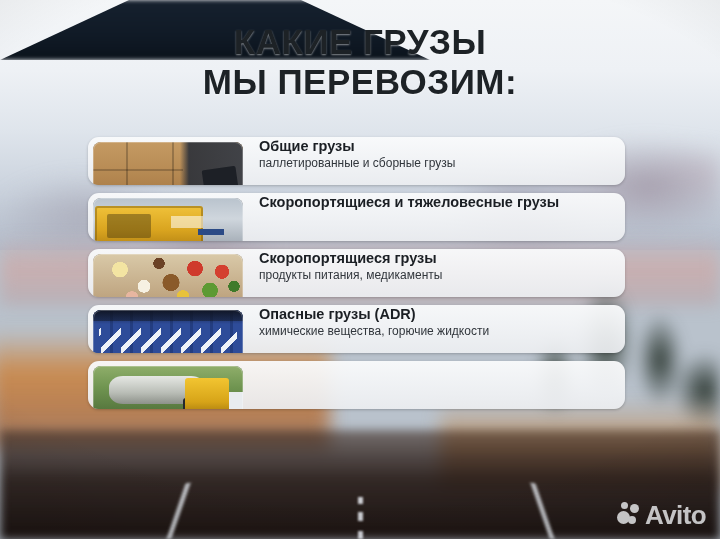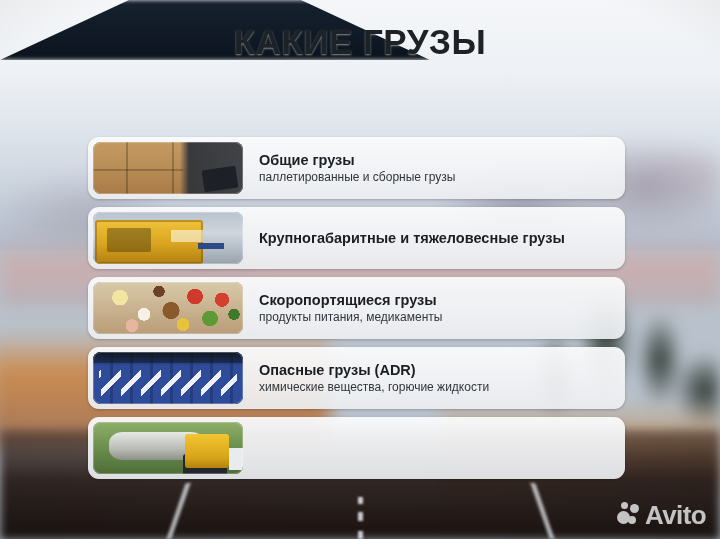--- a/index.html
+++ b/index.html
@@ -120,22 +120,21 @@
   }
   .heading .l2{ display:block; }
 
   
   .cards{
     position:absolute;
     top:137px; left:88px; width:537px;
   }
   .card{
     display:flex;
-    align-items:center;
-    height:62px;
+    height:48px;
     margin-bottom:8px;
     background:linear-gradient(180deg, rgba(250,251,252,.94) 0%, rgba(236,238,241,.92) 100%);
     border-radius:11px;
     box-shadow:0 1px 3px rgba(0,0,0,.22);
     overflow:hidden;
   }
   .thumb{
     position:relative;
     flex:0 0 150px;
     height:52px;
@@ -296,40 +295,41 @@
   <div class="bg-road"></div>
   <div class="road-edge-l"></div>
   <div class="road-edge-r"></div>
   <div class="road-dash d1"></div>
   <div class="road-dash d2"></div>
   <div class="road-dash d3"></div>
   <div class="bg-vignette"></div>
 
   <h1 class="heading">
     <span class="l1">КАКИЕ ГРУЗЫ</span>
+    <span class="l2">МЫ ПЕРЕВОЗИМ:</span>
   </h1>
 
   <div class="cards">
 
     <div class="card">
       <div class="thumb">
         <span class="art-boxes"></span>
       </div>
       <div class="txt">
         <div class="t-title">Общие грузы</div>
         <div class="t-sub">паллетированные и сборные грузы</div>
       </div>
     </div>
 
     <div class="card">
       <div class="thumb">
         <span class="art-crane"></span>
       </div>
       <div class="txt">
-        <div class="t-title">Крупногабаритные и тяжеловесные грузы</div>
+        <div class="t-title">Скоропортящиеся и тяжеловесные грузы</div>
       </div>
     </div>
 
     <div class="card">
       <div class="thumb">
         <span class="art-food"></span>
       </div>
       <div class="txt">
         <div class="t-title">Скоропортящиеся грузы</div>
         <div class="t-sub">продукты питания, медикаменты</div>

